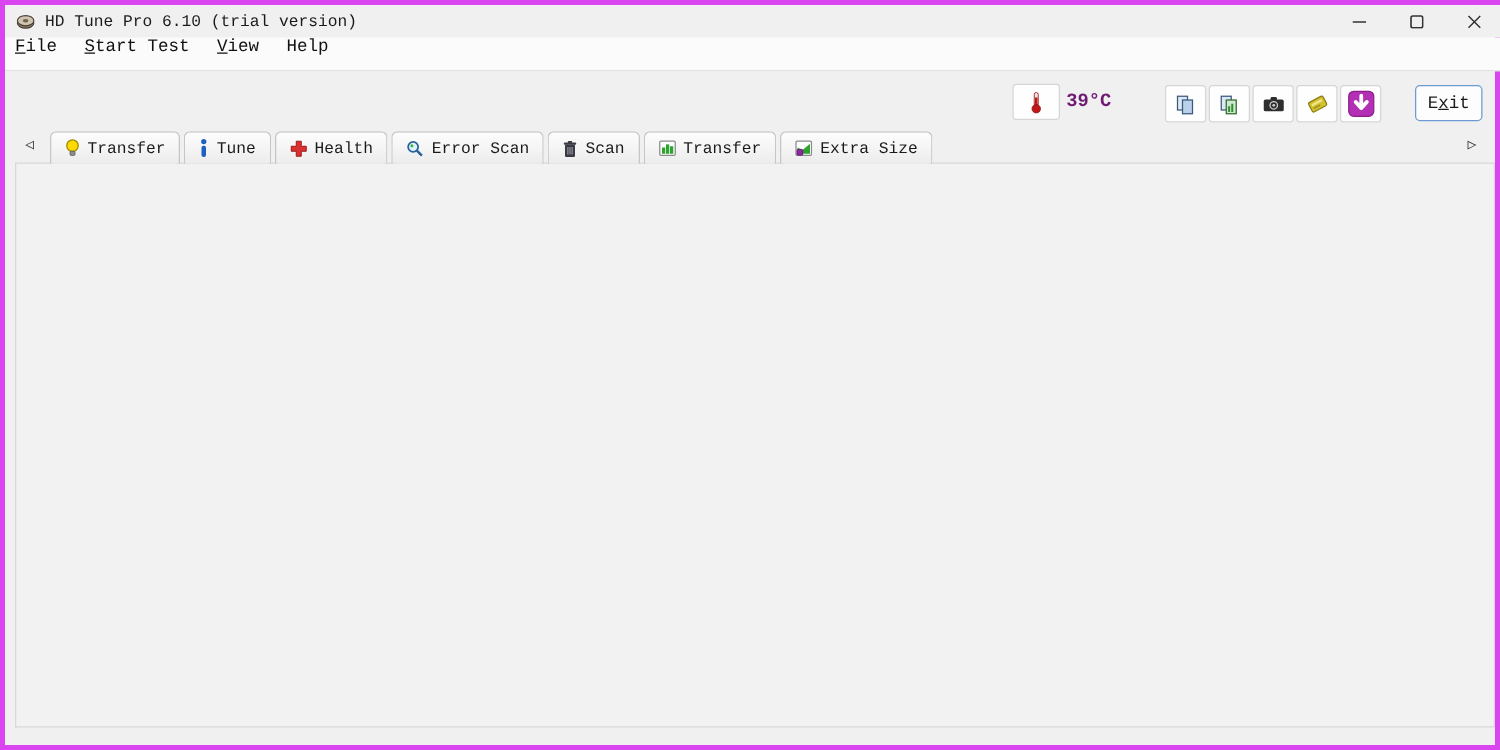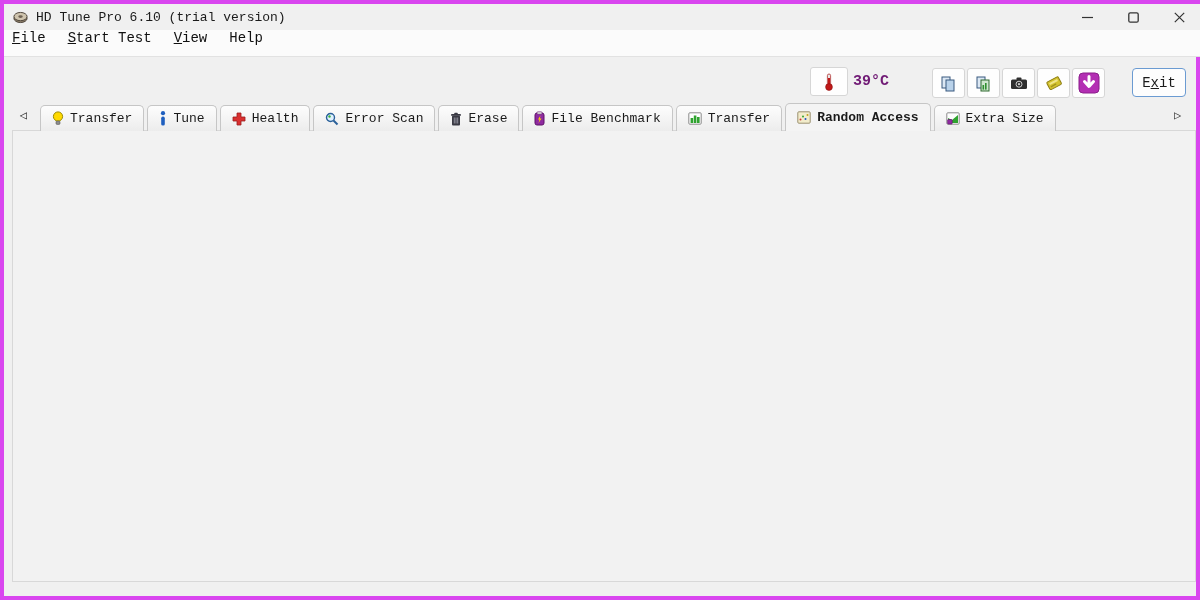--- a/index.html
+++ b/index.html
@@ -222,54 +222,32 @@
       <span>
           <svg width="12" height="14" viewBox="0 0 12 14">
             <rect x="2" y="3.5" width="8" height="10" rx="1" fill="#3a3a44"></rect>
             <rect x="1" y="2" width="10" height="1.8" rx="0.9" fill="#3a3a44"></rect>
             <rect x="4.2" y="0.8" width="3.6" height="1.6" rx="0.8" fill="#3a3a44"></rect>
             <line x1="4.3" y1="5.5" x2="4.3" y2="11.5" stroke="#9a9aa6" stroke-width="0.9"></line>
             <line x1="6" y1="5.5" x2="6" y2="11.5" stroke="#9a9aa6" stroke-width="0.9"></line>
             <line x1="7.7" y1="5.5" x2="7.7" y2="11.5" stroke="#9a9aa6" stroke-width="0.9"></line>
           </svg>
         </span>
-      <span>Erase</span>
-    </div>
-    <div class="tab">
-      <span>
-          <svg width="11" height="15" viewBox="0 0 11 15">
-            <rect x="1" y="2" width="9" height="12" rx="2" fill="#8f2aa0" stroke="#5e1169"></rect>
-            <rect x="3" y="0.8" width="5" height="2.4" rx="0.8" fill="#e8e8e8" stroke="#5e1169" stroke-width="0.6"></rect>
-            <path d="M6.5 4.5 L4 8.5 L5.5 8.5 L4.5 12 L7.5 7.5 L5.8 7.5 Z" fill="#ffd900"></path>
-          </svg>
-        </span>
-      <span>File Benchmark</span>
+      <span>Scan</span>
     </div>
     <div class="tab">
       <span>
           <svg width="14" height="13" viewBox="0 0 14 13">
             <rect x="0.8" y="0.8" width="12.4" height="11.4" rx="1" fill="#fdfdfd" stroke="#8a8a8a"></rect>
             <rect x="2.6" y="6" width="2.6" height="5" fill="#2fa32f"></rect>
             <rect x="5.8" y="3.5" width="2.6" height="7.5" fill="#2fa32f"></rect>
             <rect x="9" y="5" width="2.6" height="6" fill="#2fa32f"></rect>
           </svg>
         </span>
       <span>Transfer</span>
-    </div>
-    <div class="tab active">
-      <span>
-          <svg width="14" height="13" viewBox="0 0 14 13">
-            <rect x="0.8" y="0.8" width="12.4" height="11.4" rx="1" fill="#f2eccb" stroke="#9a9070"></rect>
-            <circle cx="3.5" cy="8.5" r="1" fill="#d03030"></circle>
-            <circle cx="6" cy="5.5" r="1" fill="#2fa32f"></circle>
-            <circle cx="8.5" cy="8" r="1" fill="#2050c0"></circle>
-            <circle cx="10.5" cy="4" r="1" fill="#c0a020"></circle>
-          </svg>
-        </span>
-      <span>Random Access</span>
     </div>
     <div class="tab">
       <span>
           <svg width="14" height="13" viewBox="0 0 14 13">
             <rect x="0.8" y="0.8" width="12.4" height="11.4" rx="1" fill="#fdfdfd" stroke="#8a8a8a"></rect>
             <path d="M2 11 L2 6 L6 8 L12 3 L12 11 Z" fill="#2fa32f"></path>
             <rect x="1.6" y="7.5" width="4.6" height="4.6" rx="0.8" fill="#8f2aa0" stroke="#5e1169" stroke-width="0.6"></rect>
           </svg>
         </span>
       <span>Extra Size</span>

